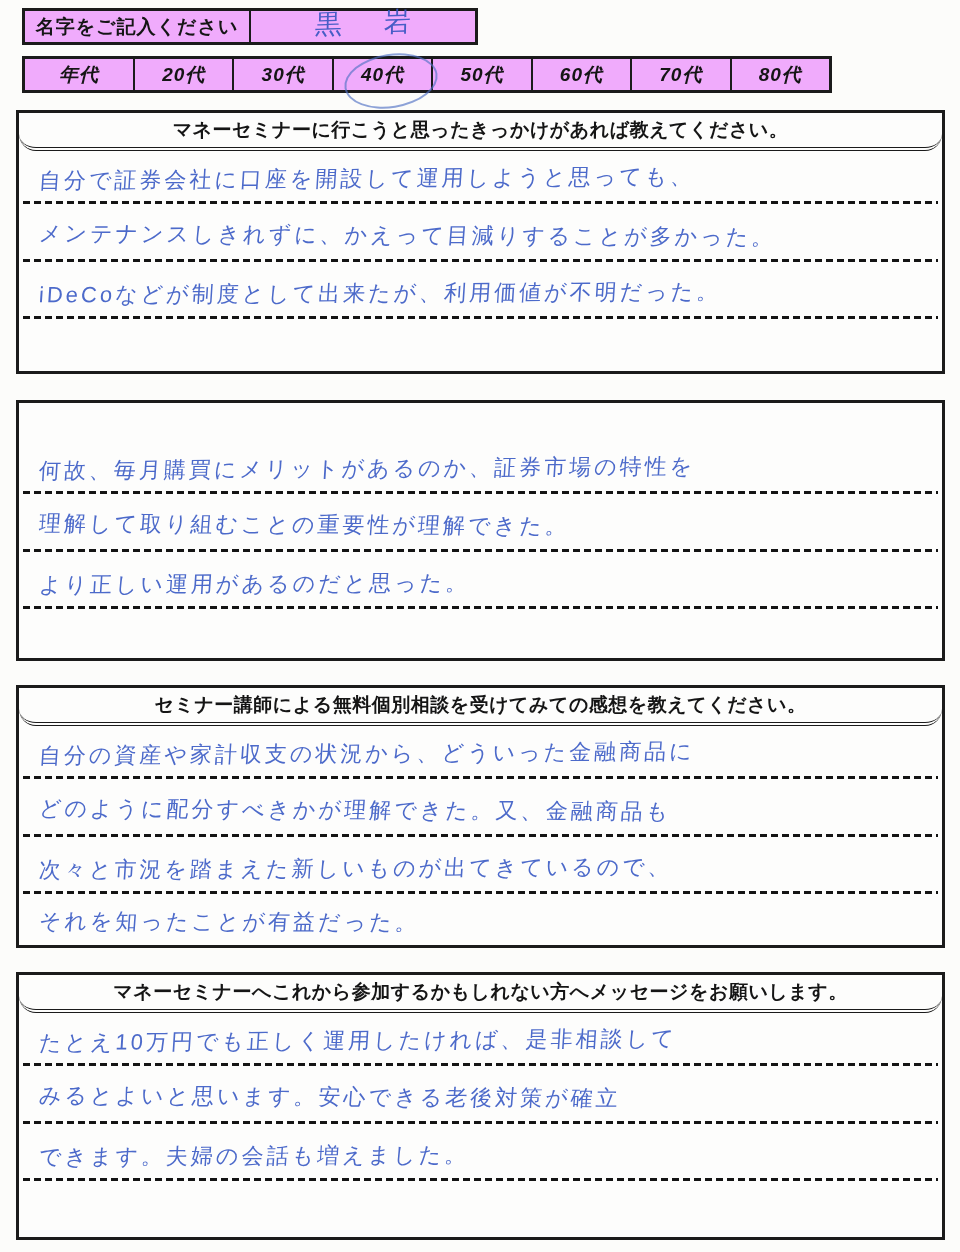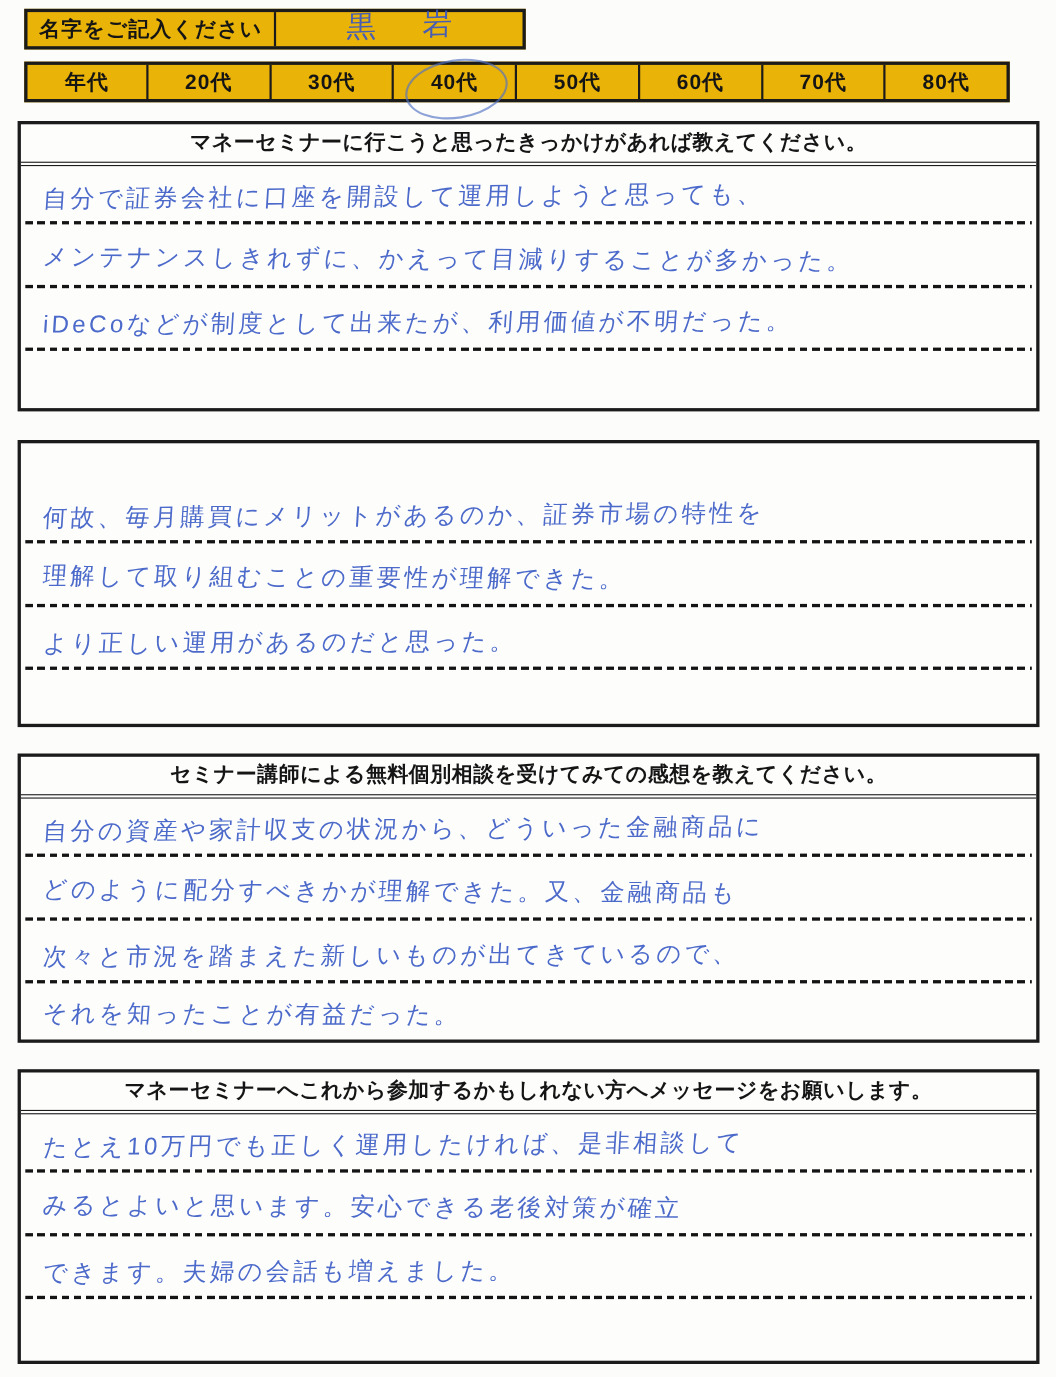--- a/index.html
+++ b/index.html
@@ -3,34 +3,34 @@
 <meta charset="utf-8">
 <style>
   html,body{margin:0;padding:0;background:#e8e8e6;}
   #page{
     position:relative;width:960px;height:1252px;margin:0 auto;
     background:#fcfcfa;overflow:hidden;
     font-family:"Liberation Sans","DejaVu Sans",sans-serif;
     color:#151515;
   }
   
-  .tbl{position:absolute;display:flex;border:3px solid #1b1b1b;background:#eab308;box-sizing:border-box;}
+  .tbl{position:absolute;display:flex;border:3px solid #1b1b1b;background:#f0abfc;box-sizing:border-box;}
   .cell{
     display:flex;align-items:center;justify-content:center;
     border-right:2px solid #1b1b1b;box-sizing:border-box;
     font-weight:bold;font-size:19px;letter-spacing:1px;position:relative;
     white-space:nowrap;
   }
   .cell:last-child{border-right:none;}
   #name-table{left:22px;top:8px;width:456px;height:37px;}
   #name-table .label-cell{width:226px;}
   #name-table .value-cell{flex:1;border-right:none;}
   #gender-table{left:595px;top:8px;width:345px;height:37px;}
   #gender-table .cell{flex:1;}
-  #age-table{left:22px;top:56px;width:896px;height:37px;}
+  #age-table{left:22px;top:56px;width:810px;height:37px;font-style:italic;}
   #age-table .cell{flex:1;}
   #age-table .cell:first-child{flex:0 0 110px;}
   .hand-name{
     position:absolute;left:0;right:0;top:-6px;text-align:center;
     font-size:27px;font-weight:400;letter-spacing:42px;text-indent:42px;
     color:#3a57c2;transform:rotate(-2deg) skewX(-3deg);opacity:.92;
   }
   .hand-circle{
     position:absolute;border:2px solid rgba(82,113,196,.65);
     border-radius:50%;pointer-events:none;
@@ -38,21 +38,21 @@
   #circle-male{left:16px;top:-7px;width:84px;height:47px;transform:rotate(-4deg);}
   #circle-40s{left:10px;top:-5px;width:90px;height:50px;transform:rotate(-9deg);border-width:2.5px;}
   
   .qbox{
     position:absolute;left:16px;width:929px;
     border:3px solid #1b1b1b;background:#fdfdfc;box-sizing:border-box;
   }
   .qhead{
     height:34px;line-height:34px;text-align:center;
     font-weight:bold;font-size:19px;letter-spacing:0.5px;
-    border-bottom:4px double #1b1b1b;white-space:nowrap;overflow:hidden;
+    border-bottom:4px double #1b1b1b;white-space:nowrap;overflow:hidden;border-radius:17px;
   }
   #qbox-1{top:110px;height:264px;}
   #qbox-2{top:400px;height:261px;}
   #qbox-3{top:685px;height:263px;}
   #qbox-4{top:972px;height:268px;}
   .rule{
     position:absolute;left:4px;right:4px;height:3px;
     background:repeating-linear-gradient(90deg,#141414 0 7px,transparent 7px 11px);
   }
   .r1{top:88px;} .r2{top:146px;} .r3{top:203px;}

